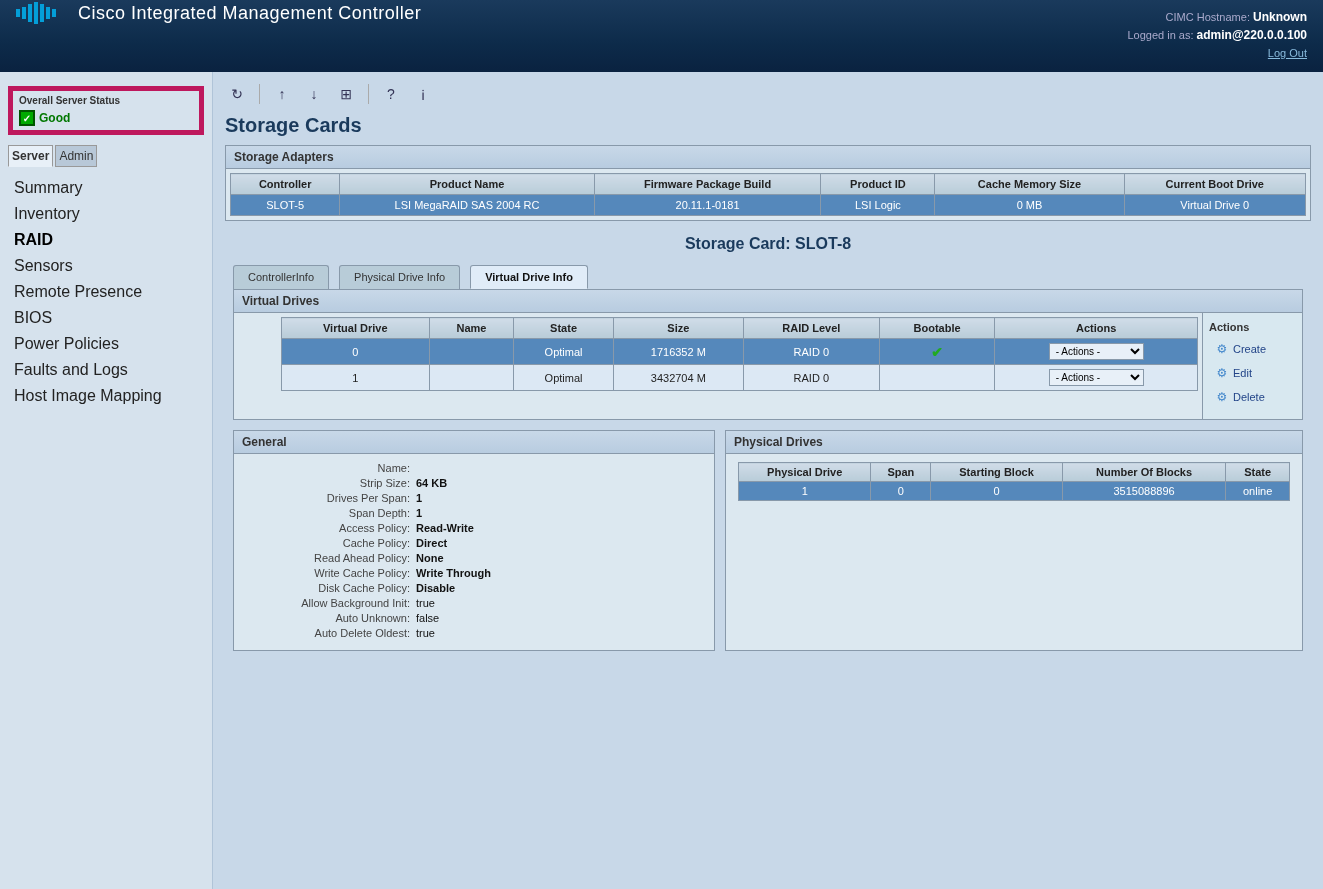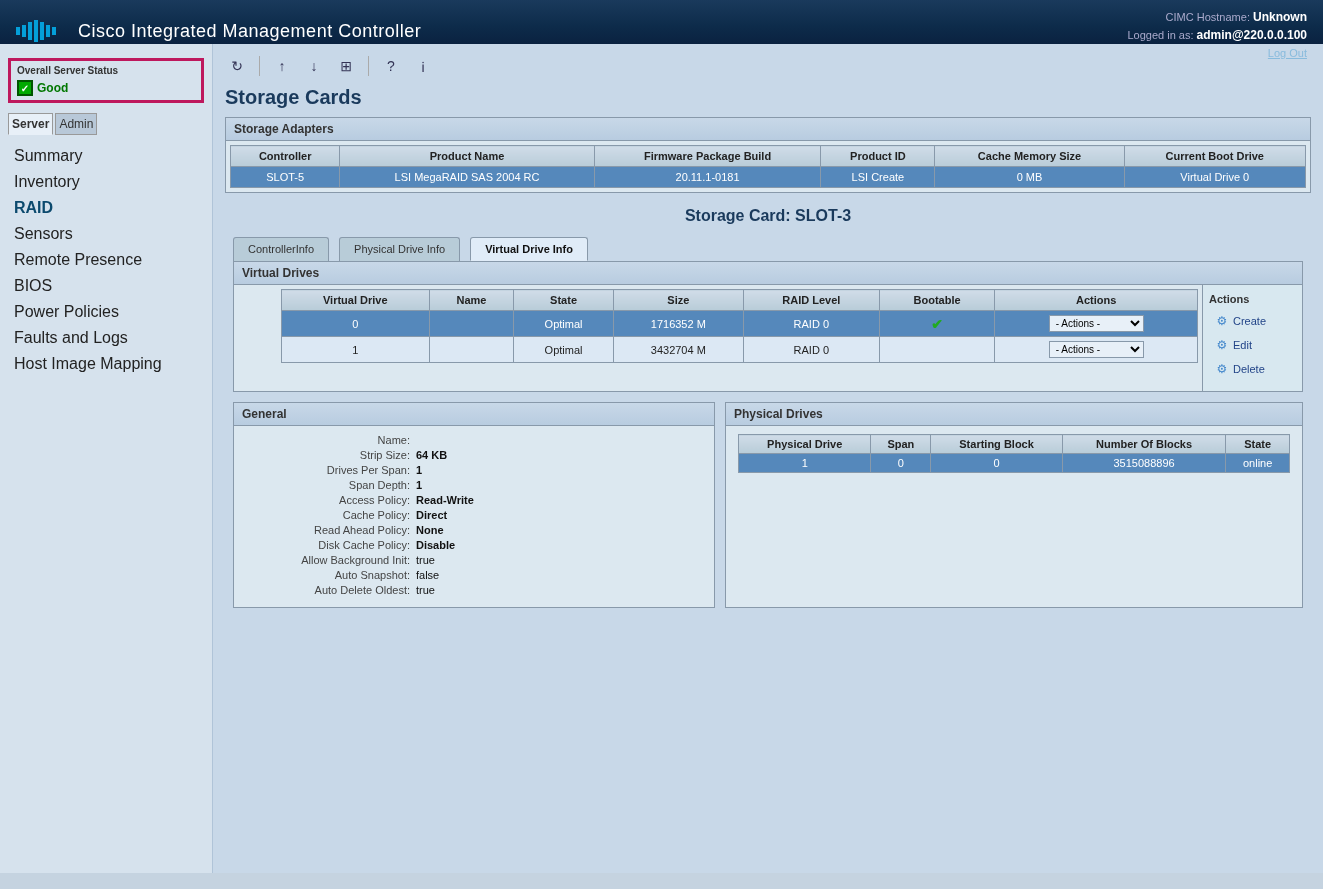--- a/index.html
+++ b/index.html
@@ -1,23 +1,23 @@
 <!DOCTYPE html>
 <html><head>
   <meta charset="utf-8">
   <style>
     * { box-sizing: border-box; margin: 0; padding: 0; }
     body { font-family: Arial, sans-serif; font-size: 12px; background: #c5d3e0; width: 1323px; height: 889px; overflow: hidden; }
 
     
     #header {
       background: linear-gradient(180deg, #1a3a5c 0%, #0d2b4a 60%, #0a2240 100%);
-      height: 44px;
-      display: flex;
-      align-items: flex-end;
+      height: 72px;
+      display: flex;
+      align-items: flex-start;
       padding: 0 16px;
       position: relative;
     }
     #logo-area {
       display: flex;
       align-items: center;
       gap: 12px;
     }
     .cisco-logo {
       width: 50px;
@@ -58,21 +58,21 @@
     
     #sidebar {
       width: 213px;
       background: #d6e2ed;
       border-right: 1px solid #b0c4d8;
       flex-shrink: 0;
       padding: 8px 0;
     }
     #overall-status-box {
       margin: 6px 8px 10px 8px;
-      border: 3px solid #be185d;
+      border: 5px solid #be185d;
       padding: 4px 6px;
     }
     #overall-status-label {
       font-size: 10px;
       font-weight: bold;
       color: #333;
       display: flex;
       align-items: center;
       gap: 4px;
       margin-bottom: 4px;
@@ -113,21 +113,21 @@
       background: #e8f0f8;
       border-bottom: 1px solid #e8f0f8;
       font-weight: bold;
     }
     .nav-item {
       padding: 4px 14px;
       cursor: pointer;
       color: #222;
       font-size: 16px;
     }
-    .nav-item.active { color: #0c4a6e; font-weight: bold; }
+    .nav-item.active { color: #000000; font-weight: bold; }
 
     
     #content {
       flex: 1;
       background: #c8d8e8;
       padding: 10px 12px;
       overflow-y: auto;
     }
 
     
@@ -473,30 +473,30 @@
               <th>Product ID</th>
               <th>Cache Memory Size</th>
               <th>Current Boot Drive</th>
             </tr>
           </thead>
           <tbody>
             <tr class="row-selected">
               <td>SLOT-5</td>
               <td>LSI MegaRAID SAS 2004 RC</td>
               <td>20.11.1-0181</td>
-              <td>LSI Create</td>
+              <td>LSI Logic</td>
               <td>0 MB</td>
               <td>Virtual Drive 0</td>
             </tr>
           </tbody>
         </table>
       </div>
     </div>
 
-    <div id="storage-card-title">Storage Card: SLOT-3</div>
+    <div id="storage-card-title">Storage Card: SLOT-8</div>
 
     <div id="sub-tabs">
       <div class="sub-tab">ControllerInfo</div>
       <div class="sub-tab">Physical Drive Info</div>
       <div class="sub-tab active">Virtual Drive Info</div>
     </div>
 
     <div id="vd-section">
       <div id="vd-title">Virtual Drives</div>
       <div id="vd-content">
@@ -590,29 +590,33 @@
           </div>
           <div class="field-row">
             <span class="field-label">Cache Policy:</span>
             <span class="field-value bold">Direct</span>
           </div>
           <div class="field-row">
             <span class="field-label">Read Ahead Policy:</span>
             <span class="field-value bold">None</span>
           </div>
           <div class="field-row">
+            <span class="field-label">Write Cache Policy:</span>
+            <span class="field-value bold">Write Through</span>
+          </div>
+          <div class="field-row">
             <span class="field-label">Disk Cache Policy:</span>
             <span class="field-value bold">Disable</span>
           </div>
           <div class="field-row">
             <span class="field-label">Allow Background Init:</span>
             <span class="field-value">true</span>
           </div>
           <div class="field-row">
-            <span class="field-label">Auto Snapshot:</span>
+            <span class="field-label">Auto Unknown:</span>
             <span class="field-value">false</span>
           </div>
           <div class="field-row">
             <span class="field-label">Auto Delete Oldest:</span>
             <span class="field-value">true</span>
           </div>
         </div>
       </div>
 
       <div id="physical-drives-panel">

